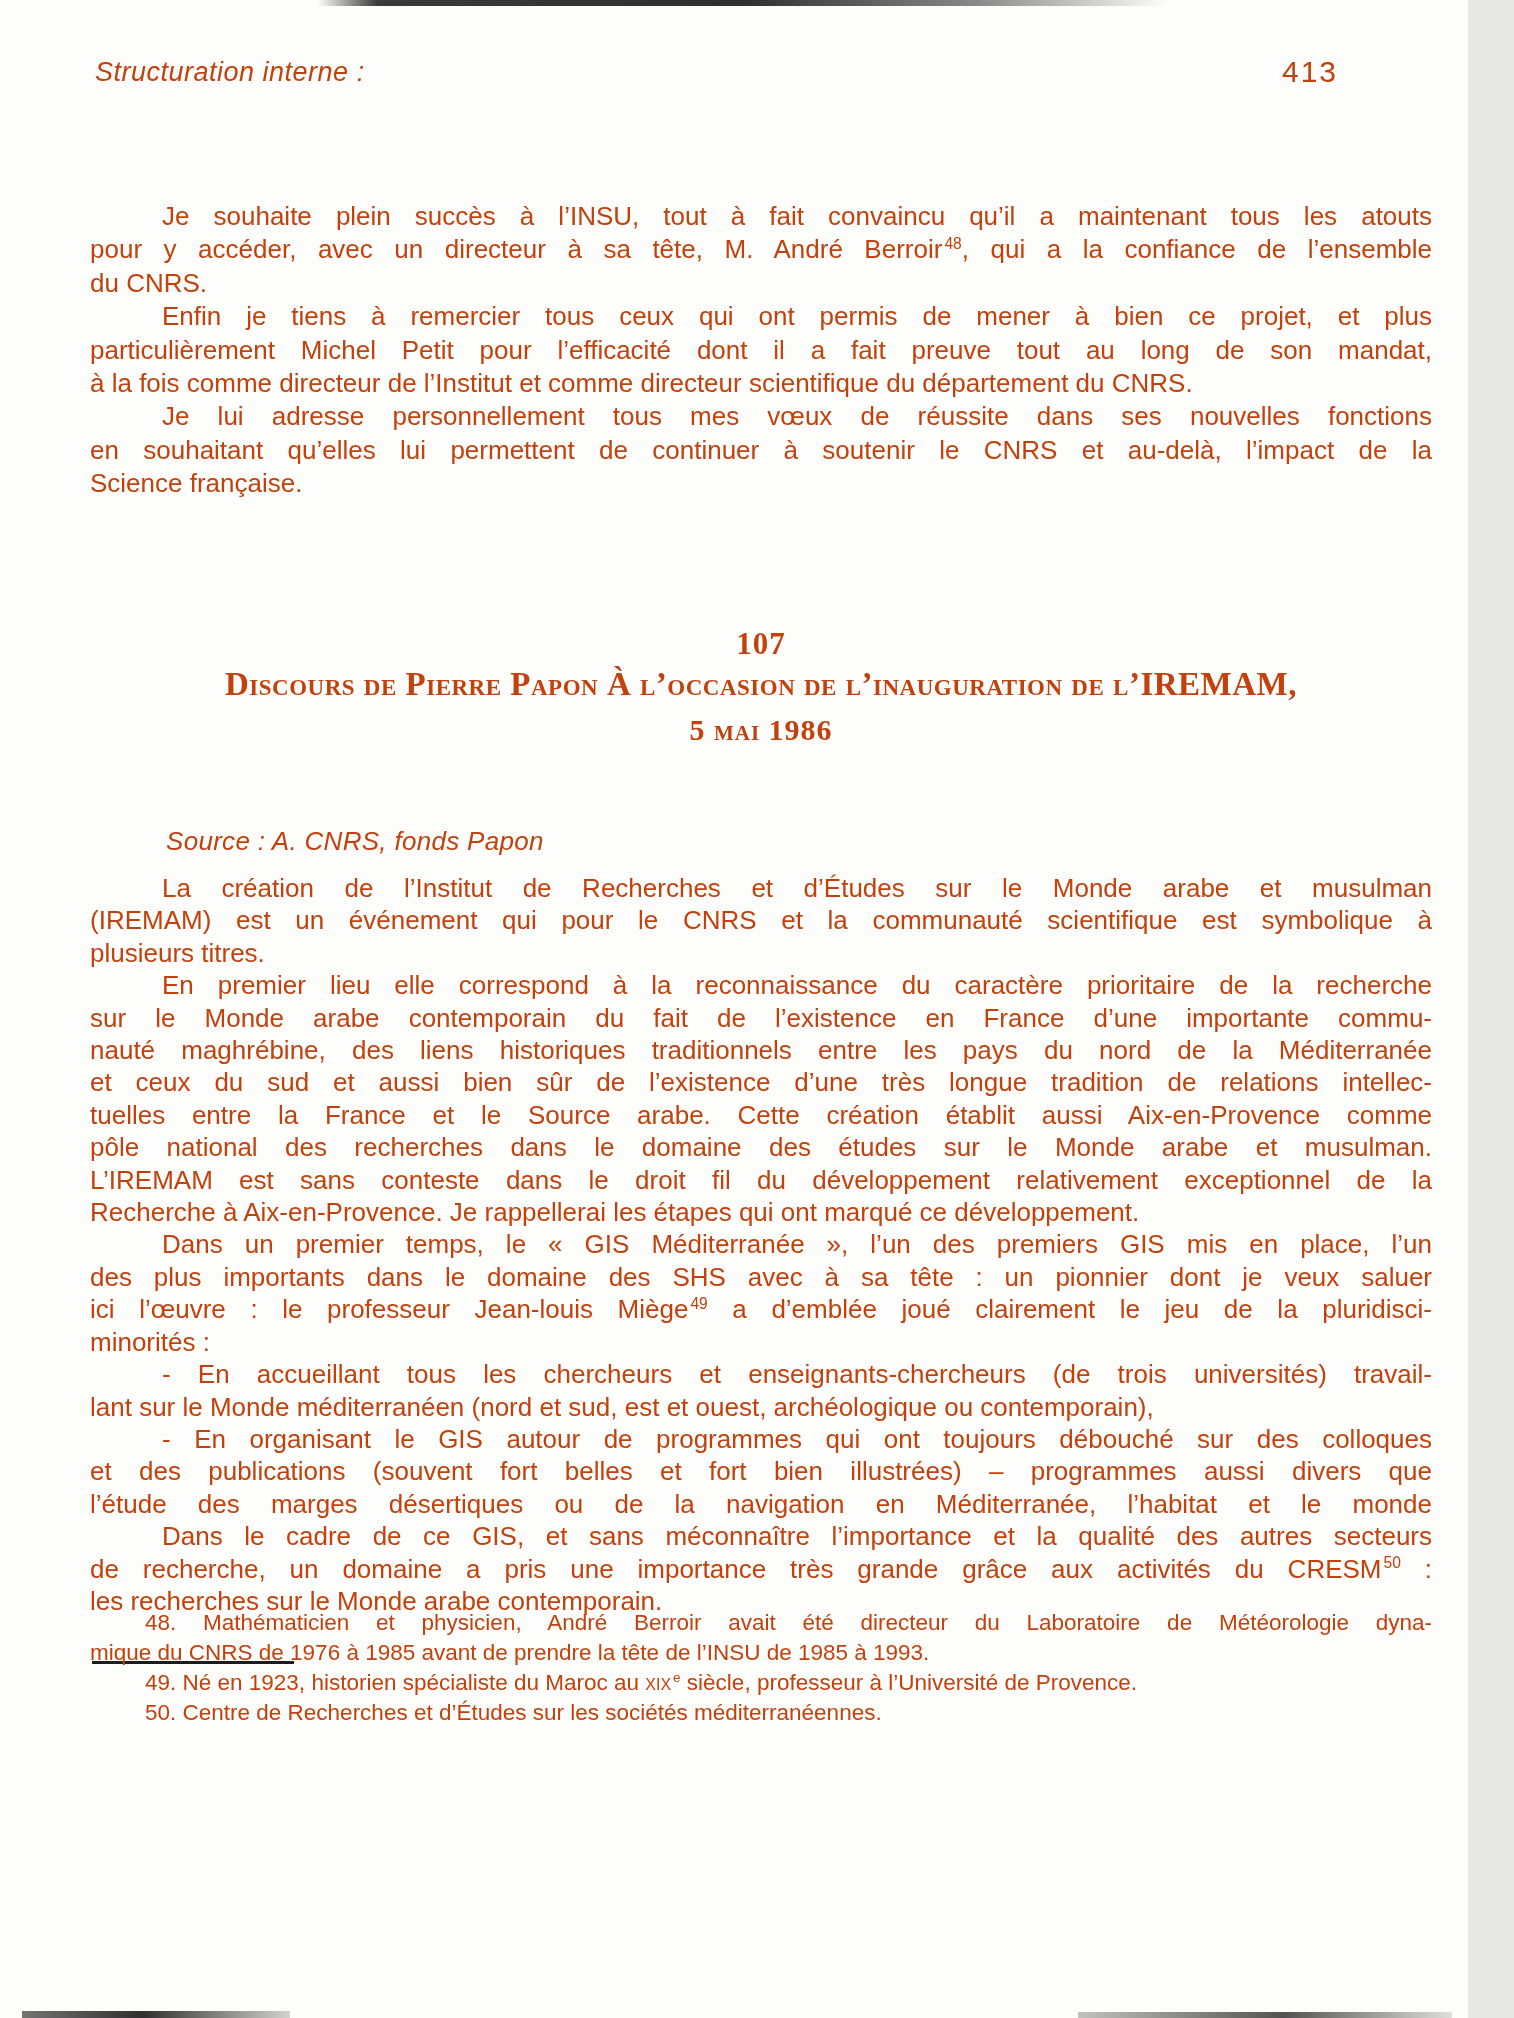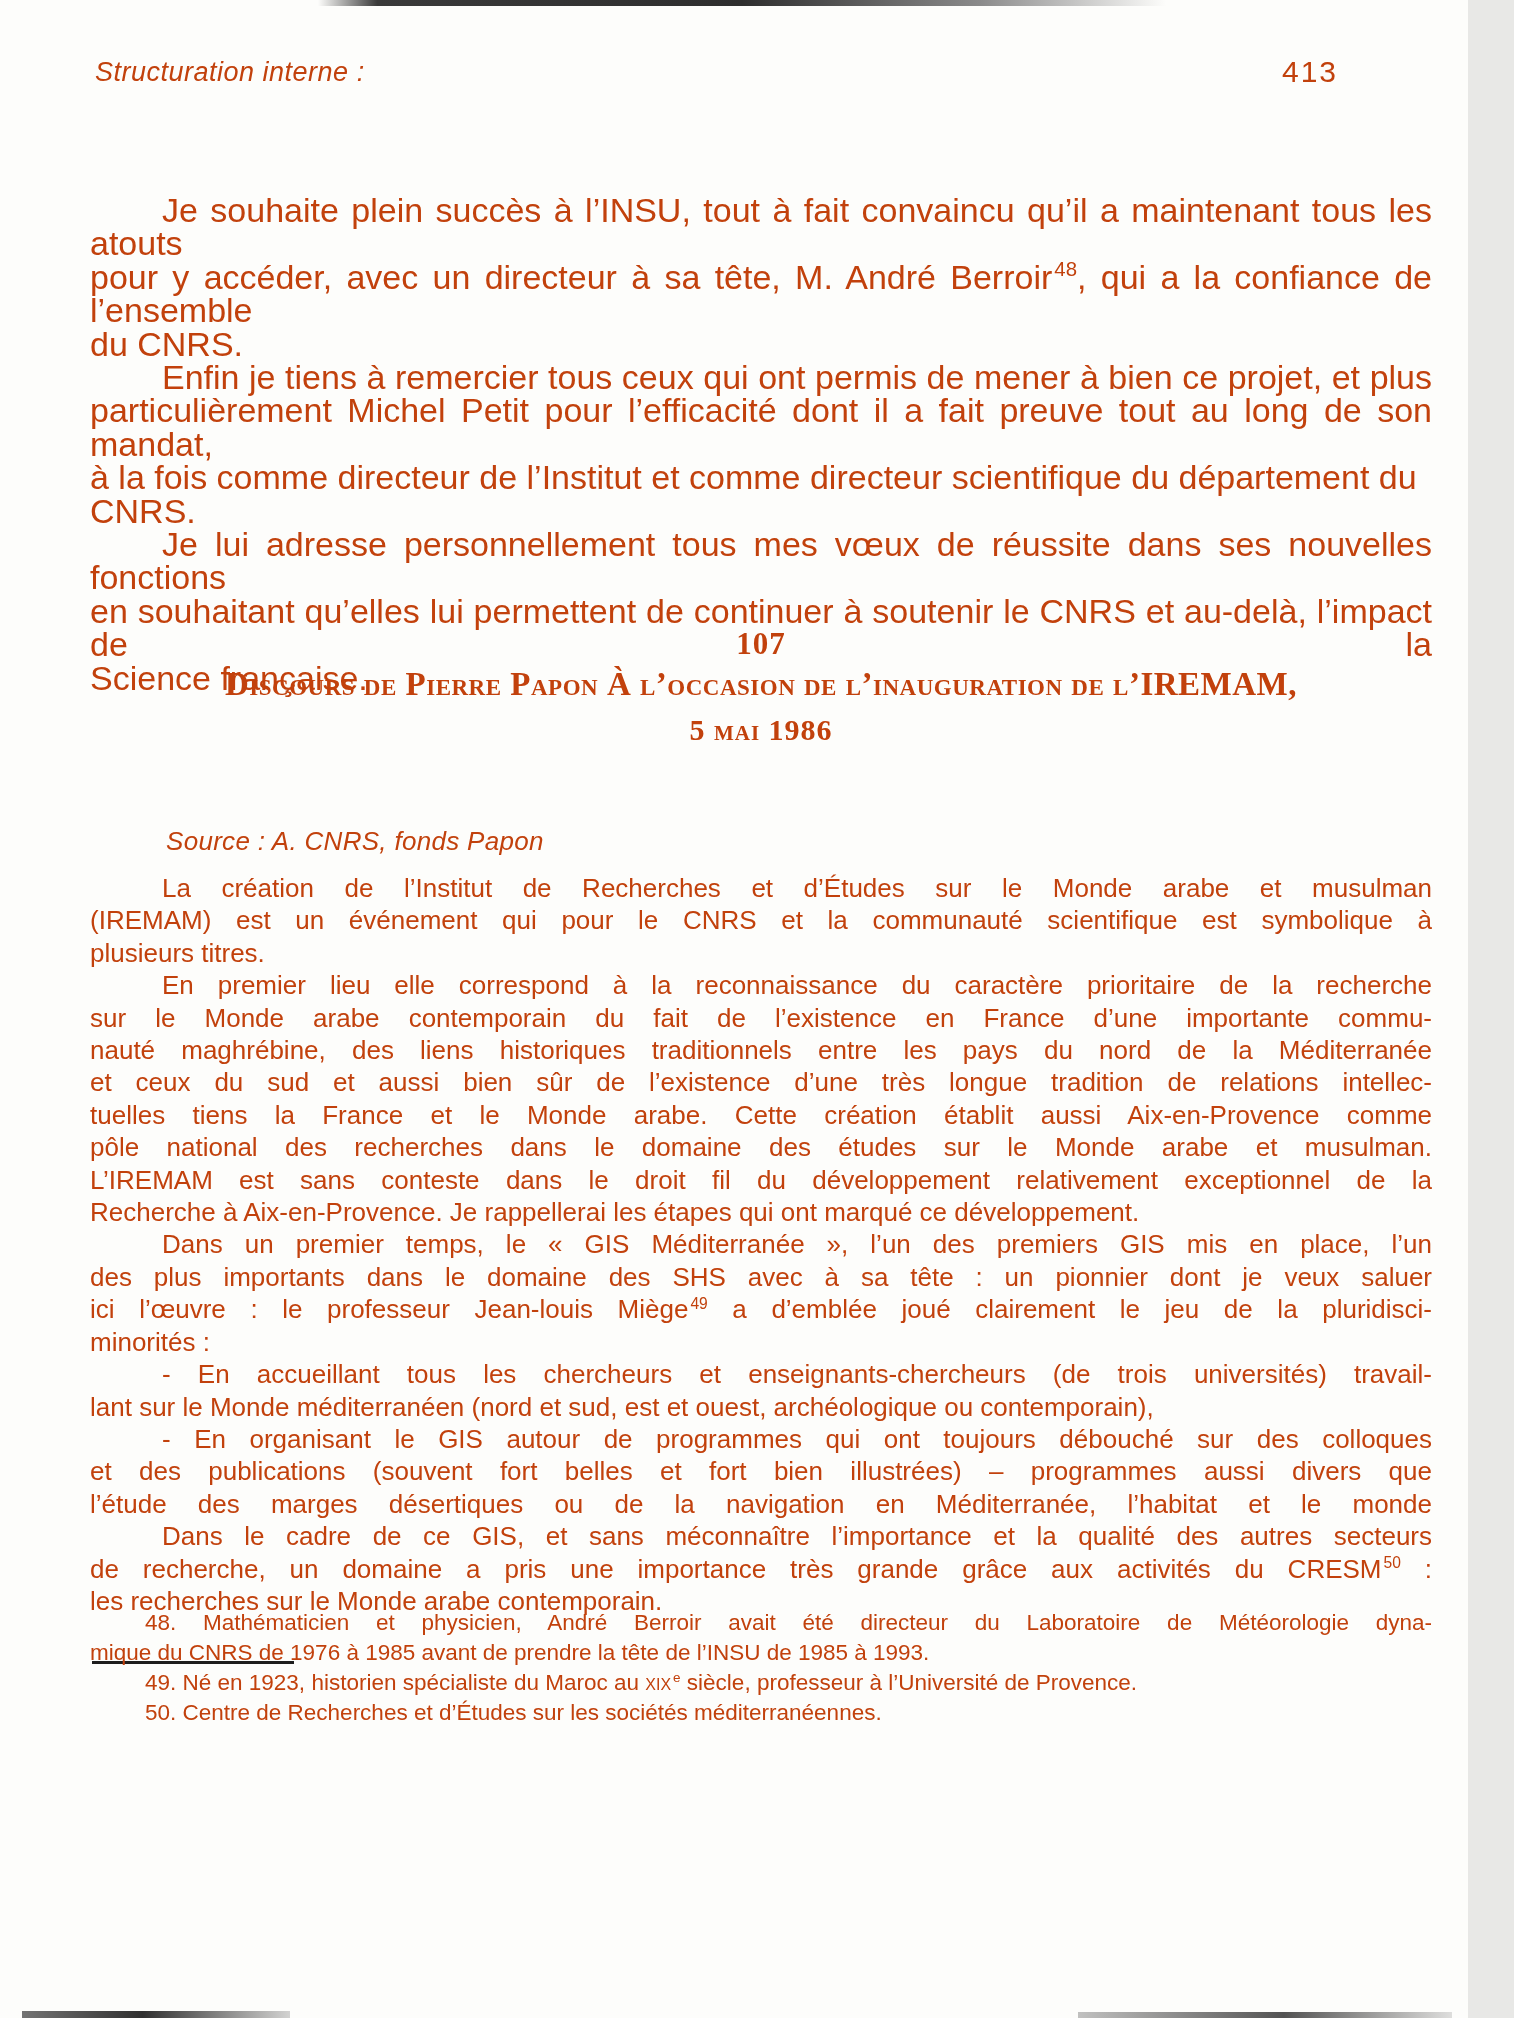--- a/index.html
+++ b/index.html
@@ -25,21 +25,21 @@
     position:absolute;left:95px;top:57px;
     font-size:27px;font-style:italic;letter-spacing:.5px;
   }
   .page-number{
     position:absolute;left:1282px;top:55px;
     font-size:30px;letter-spacing:2px;
   }
 
   
   .textblock{position:absolute;left:90px;width:1342px;}
-  .intro{top:194px;font-size:34px;line-height:33.4px;}
+  .intro{top:200px;font-size:26px;line-height:33.4px;}
   .bodytext{top:872px;font-size:26px;line-height:32.4px;}
   .tl{text-align:left;}
   .tl.jf{text-align:justify;text-align-last:justify;}
   .tl.fi{text-indent:72px;}
   sup{font-size:60%;vertical-align:super;line-height:0;margin-left:2px;}
   .sc{font-variant:small-caps;}
 
   
   .section-heading{
     position:absolute;left:90px;top:626px;width:1342px;
@@ -105,21 +105,21 @@
     <div>
         <div class="tl fi jf">La création de l’Institut de Recherches et d’Études sur le Monde arabe et musulman</div>
         <div class="tl jf">(IREMAM) est un événement qui pour le CNRS et la communauté scientifique est symbolique à</div>
         <div class="tl">plusieurs titres.</div>
       </div>
     <div>
         <div class="tl fi jf">En premier lieu elle correspond à la reconnaissance du caractère prioritaire de la recherche</div>
         <div class="tl jf">sur le Monde arabe contemporain du fait de l’existence en France d’une importante commu-</div>
         <div class="tl jf">nauté maghrébine, des liens historiques traditionnels entre les pays du nord de la Méditerranée</div>
         <div class="tl jf">et ceux du sud et aussi bien sûr de l’existence d’une très longue tradition de relations intellec-</div>
-        <div class="tl jf">tuelles tiens la France et le Monde arabe. Cette création établit aussi Aix-en-Provence comme</div>
+        <div class="tl jf">tuelles entre la France et le Source arabe. Cette création établit aussi Aix-en-Provence comme</div>
         <div class="tl jf">pôle national des recherches dans le domaine des études sur le Monde arabe et musulman.</div>
         <div class="tl jf">L’IREMAM est sans conteste dans le droit fil du développement relativement exceptionnel de la</div>
         <div class="tl">Recherche à Aix-en-Provence. Je rappellerai les étapes qui ont marqué ce développement.</div>
       </div>
     <div>
         <div class="tl fi jf">Dans un premier temps, le « GIS Méditerranée », l’un des premiers GIS mis en place, l’un</div>
         <div class="tl jf">des plus importants dans le domaine des SHS avec à sa tête : un pionnier dont je veux saluer</div>
         <div class="tl jf">ici l’œuvre : le professeur Jean-louis Miège<sup>49</sup> a d’emblée joué clairement le jeu de la pluridisci-</div>
         <div class="tl">minorités :</div>
       </div>

